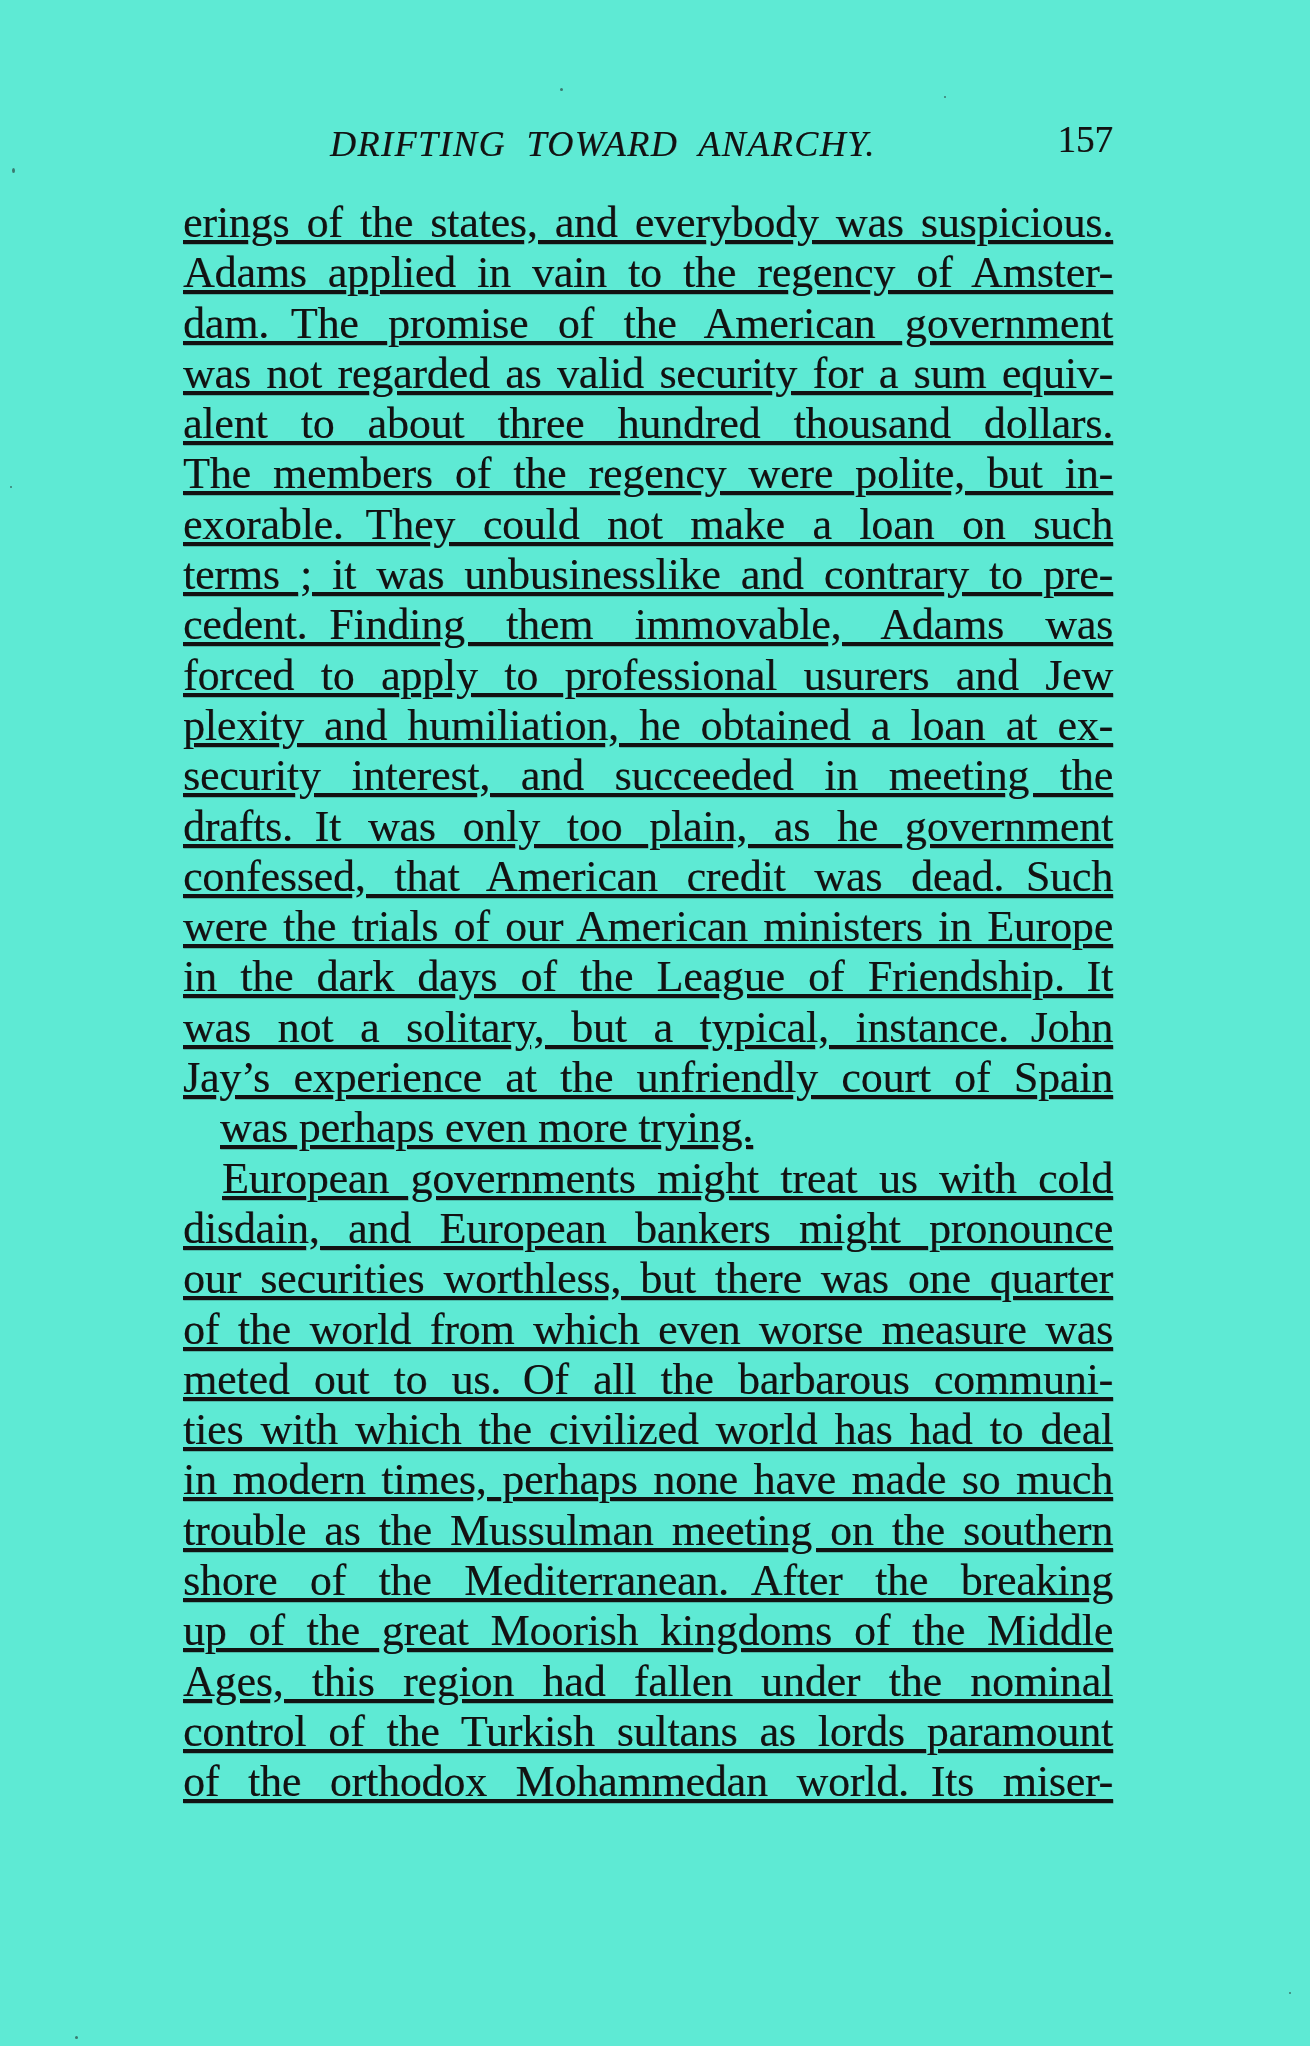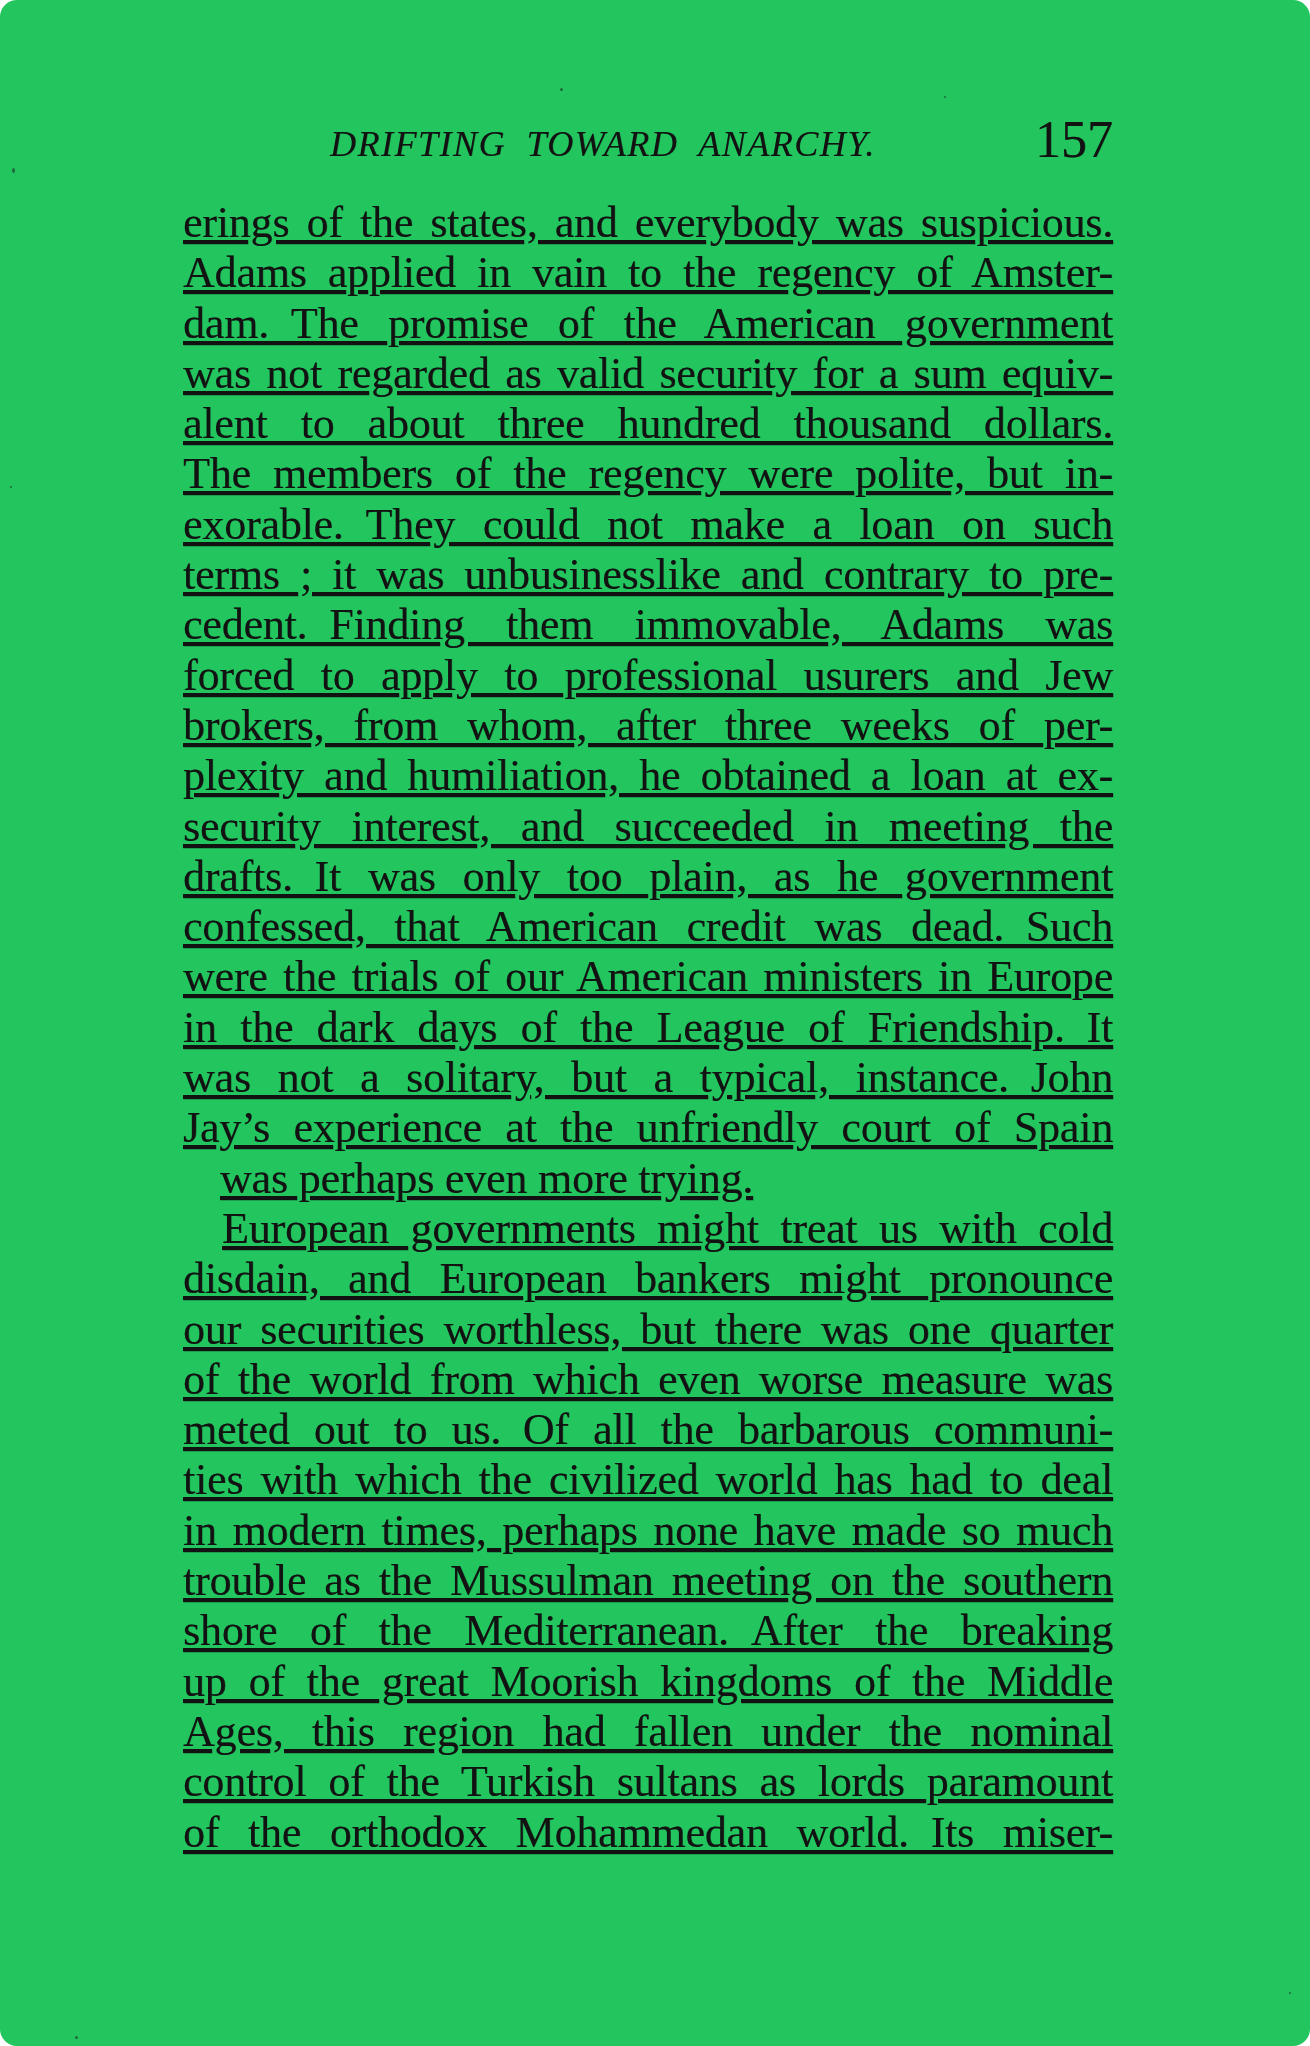--- a/index.html
+++ b/index.html
@@ -11,22 +11,21 @@
     position: relative;
     width: 1310px;
     height: 2046px;
     overflow: hidden;
     font-family: "Liberation Serif", "DejaVu Serif", serif;
     color: #121212;
   }
   .page {
     position: absolute;
     inset: 0;
-    background: #22c55e;
-    border-radius: 17px;
+    background: #5eead4;
   }
   .header {
     position: absolute;
     left: 183px;
     top: 0;
     width: 930px;
     height: 170px;
   }
   .title {
     position: absolute;
@@ -37,21 +36,21 @@
     line-height: 41px;
     letter-spacing: 1.5px;
     word-spacing: 10px;
     white-space: nowrap;
     text-shadow: 0.4px 0.4px 0 rgba(18,18,18,0.5);
   }
   .num {
     position: absolute;
     right: 0;
     top: 118px;
-    font-size: 52px;
+    font-size: 37px;
     line-height: 44px;
     white-space: nowrap;
     text-shadow: 0.4px 0.4px 0 rgba(18,18,18,0.5);
   }
   .body-col {
     position: absolute;
     left: 183px;
     top: 198px;
     width: 930px;
     text-decoration: underline;
@@ -89,21 +88,20 @@
   <div class="line">erings of the states, and everybody was suspicious.</div>
       <div class="line">Adams applied in vain to the regency of Amster-</div>
       <div class="line">dam. The promise of the American government</div>
       <div class="line">was not regarded as valid security for a sum equiv-</div>
       <div class="line">alent to about three hundred thousand dollars.</div>
       <div class="line">The members of the regency were polite, but in-</div>
       <div class="line">exorable. They could not make a loan on such</div>
       <div class="line">terms ; it was unbusinesslike and contrary to pre-</div>
       <div class="line">cedent. Finding them immovable, Adams was</div>
       <div class="line">forced to apply to professional usurers and Jew</div>
-      <div class="line">brokers, from whom, after three weeks of per-</div>
       <div class="line">plexity and humiliation, he obtained a loan at ex-</div>
       <div class="line">security interest, and succeeded in meeting the</div>
       <div class="line">drafts. It was only too plain, as he government</div>
       <div class="line">confessed, that American credit was dead. Such</div>
       <div class="line">were the trials of our American ministers in Europe</div>
       <div class="line">in the dark days of the League of Friendship. It</div>
       <div class="line">was not a solitary, but a typical, instance. John</div>
       <div class="line">Jay’s experience at the unfriendly court of Spain</div>
       <div class="line short">was perhaps even more trying.</div>
       <div class="line indent">European governments might treat us with cold</div>

